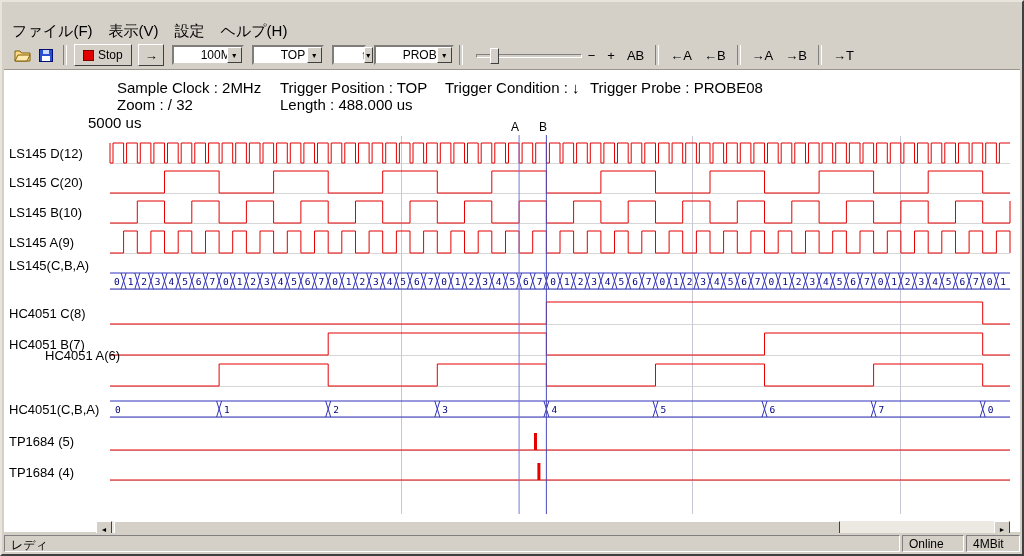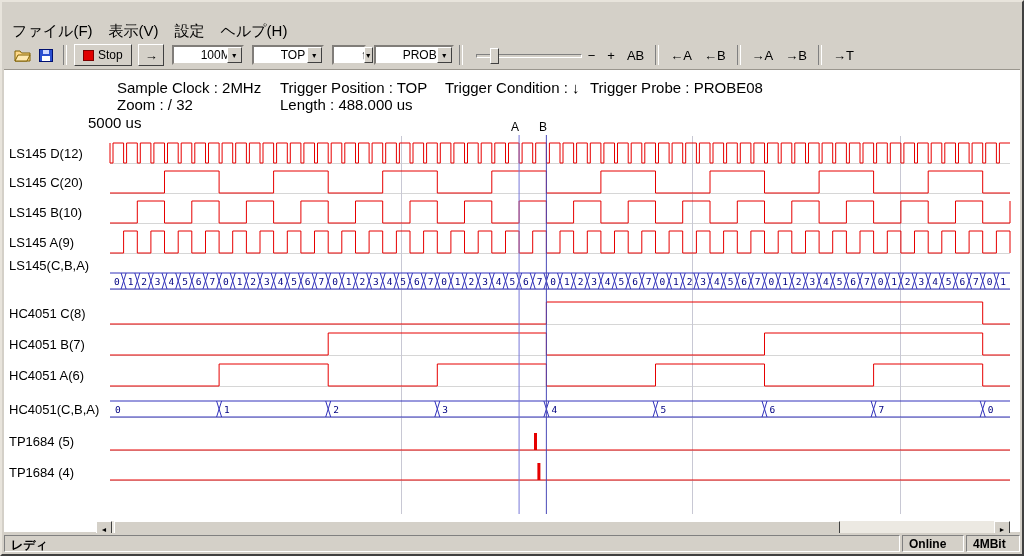--- a/index.html
+++ b/index.html
@@ -46,21 +46,21 @@
   
   .hscrollbar{position:absolute;left:94px;top:519px;width:914px;height:16px;display:flex;background:#ece9e2;}
   .sb-btn{width:16px;height:16px;background:#d4d0c8;border:1px solid;border-color:#fff #404040 #404040 #fff;
     font-size:7px;display:flex;align-items:center;justify-content:center;box-sizing:border-box;color:#000;}
   .sb-track{flex:1;position:relative;}
   .sb-thumb{position:absolute;left:2px;top:0;width:726px;height:16px;background:#d4d0c8;
     border:1px solid;border-color:#fff #404040 #404040 #fff;box-sizing:border-box;}
   
   .statusbar{position:absolute;left:2px;right:2px;bottom:2px;height:19px;background:#d4d0c8;
     display:flex;align-items:stretch;gap:2px;padding-top:2px;box-sizing:border-box;font-size:12px;}
-  .sb-panel{border:1px solid;border-color:#808080 #fff #fff #808080;padding:1px 6px;white-space:nowrap;font-weight:bold;}
+  .sb-panel{border:1px solid;border-color:#808080 #fff #fff #808080;padding:1px 6px;white-space:nowrap;}
   .sb-ready{flex:1;}
   .sb-online{width:48px;}
   .sb-mem{width:40px;}
 </style>
 </head>
 <body>
 
 <div class="window">
 
 
@@ -242,21 +242,21 @@
       <line x1="544.3636363636364" y1="133" x2="544.3636363636364" y2="512" stroke="#4848b8" stroke-width="1"></line>
     </svg>
   <div id="channel-labels">
       <div class="ch-label" style="top: 144px;">LS145 D(12)</div>
       <div class="ch-label" style="top: 173px;">LS145 C(20)</div>
       <div class="ch-label" style="top: 203px; text-align: right;">LS145 B(10)</div>
       <div class="ch-label" style="top: 233px;">LS145 A(9)</div>
       <div class="ch-label" style="top: 256px;">LS145(C,B,A)</div>
       <div class="ch-label" style="top: 304px;">HC4051 C(8)</div>
       <div class="ch-label" style="top: 335px;">HC4051 B(7)</div>
-      <div class="ch-label" style="top: 366px;">HC4051 A(6)</div>
+      <div class="ch-label" style="top: 346px; margin-left: 36px;">HC4051 A(6)</div>
       <div class="ch-label" style="top: 400px;">HC4051(C,B,A)</div>
       <div class="ch-label" style="top: 432px;">TP1684 (5)</div>
       <div class="ch-label" style="top: 463px;">TP1684 (4)</div>
     </div>
   <div class="cursor-label" style="left:506px">A</div>
   <div class="cursor-label" style="left:534px">B</div>
 
   <div class="hscrollbar">
     <div class="sb-btn">◄</div>
     <div class="sb-track">

